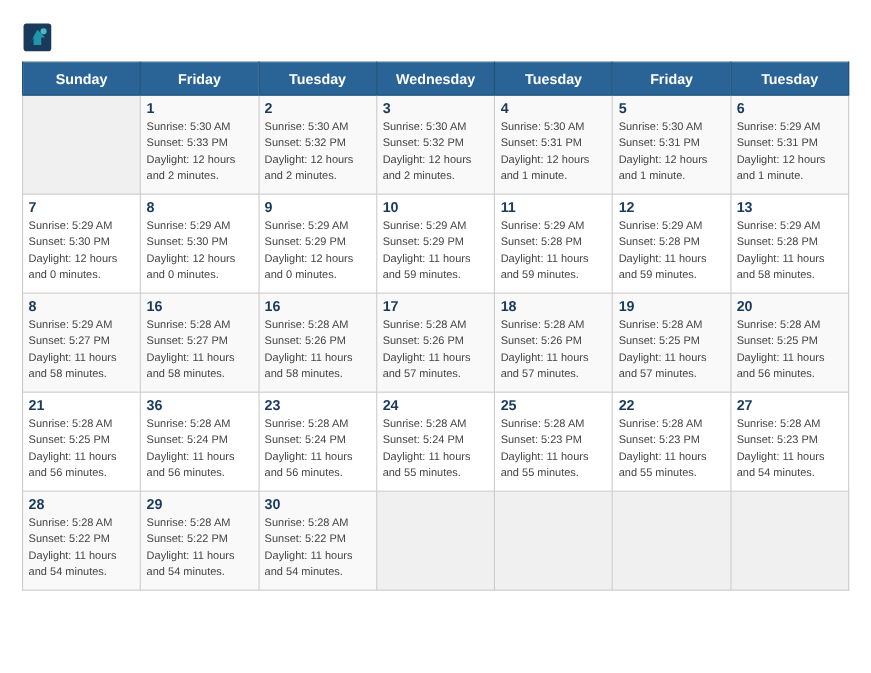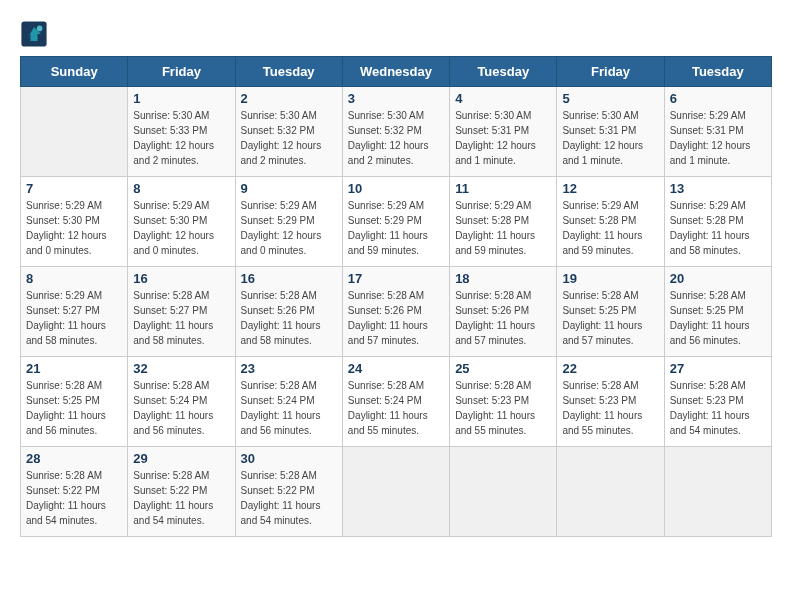--- a/index.html
+++ b/index.html
@@ -212,21 +212,21 @@
           <span class="day-number">20</span>
           <div class="day-info">Sunrise: 5:28 AM<br>Sunset: 5:25 PM<br>Daylight: 11 hours<br>and 56 minutes.</div>
         </td>
       </tr>
       <tr>
         <td>
           <span class="day-number">21</span>
           <div class="day-info">Sunrise: 5:28 AM<br>Sunset: 5:25 PM<br>Daylight: 11 hours<br>and 56 minutes.</div>
         </td>
         <td>
-          <span class="day-number">32</span>
+          <span class="day-number">36</span>
           <div class="day-info">Sunrise: 5:28 AM<br>Sunset: 5:24 PM<br>Daylight: 11 hours<br>and 56 minutes.</div>
         </td>
         <td>
           <span class="day-number">23</span>
           <div class="day-info">Sunrise: 5:28 AM<br>Sunset: 5:24 PM<br>Daylight: 11 hours<br>and 56 minutes.</div>
         </td>
         <td>
           <span class="day-number">24</span>
           <div class="day-info">Sunrise: 5:28 AM<br>Sunset: 5:24 PM<br>Daylight: 11 hours<br>and 55 minutes.</div>
         </td>

